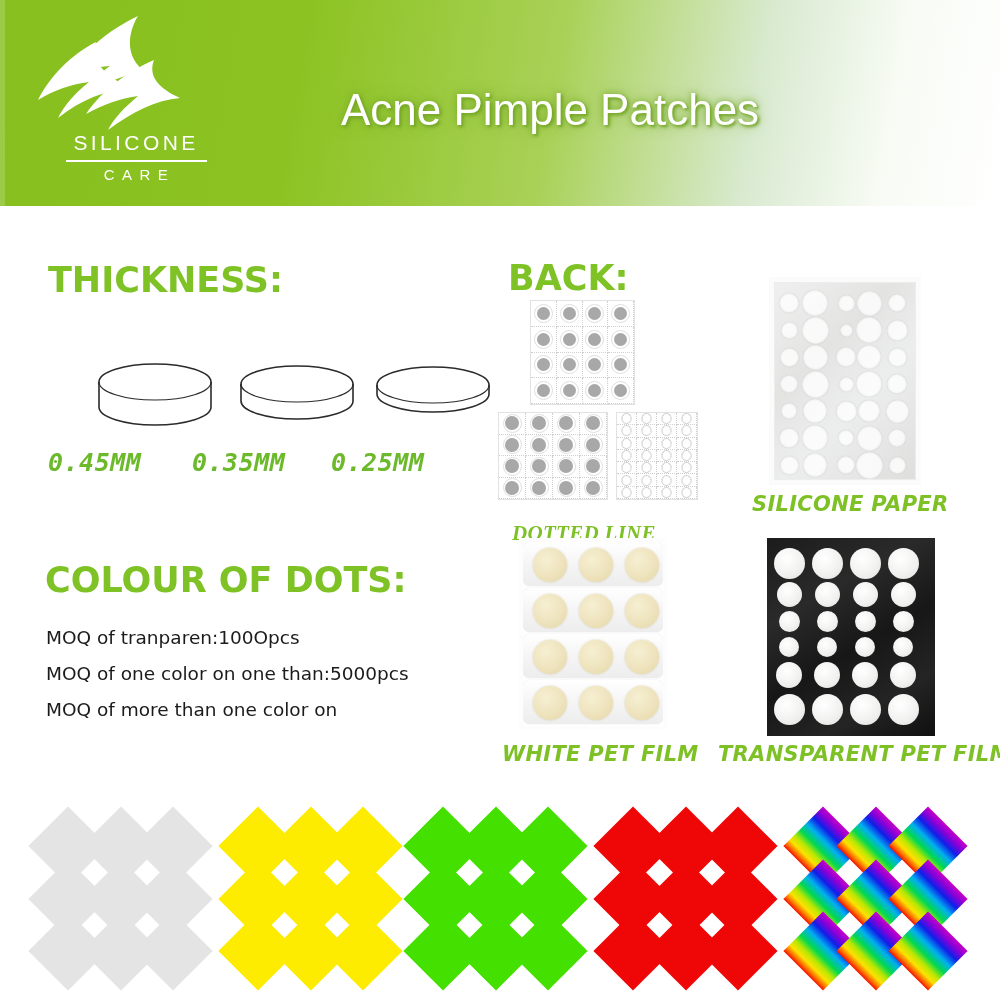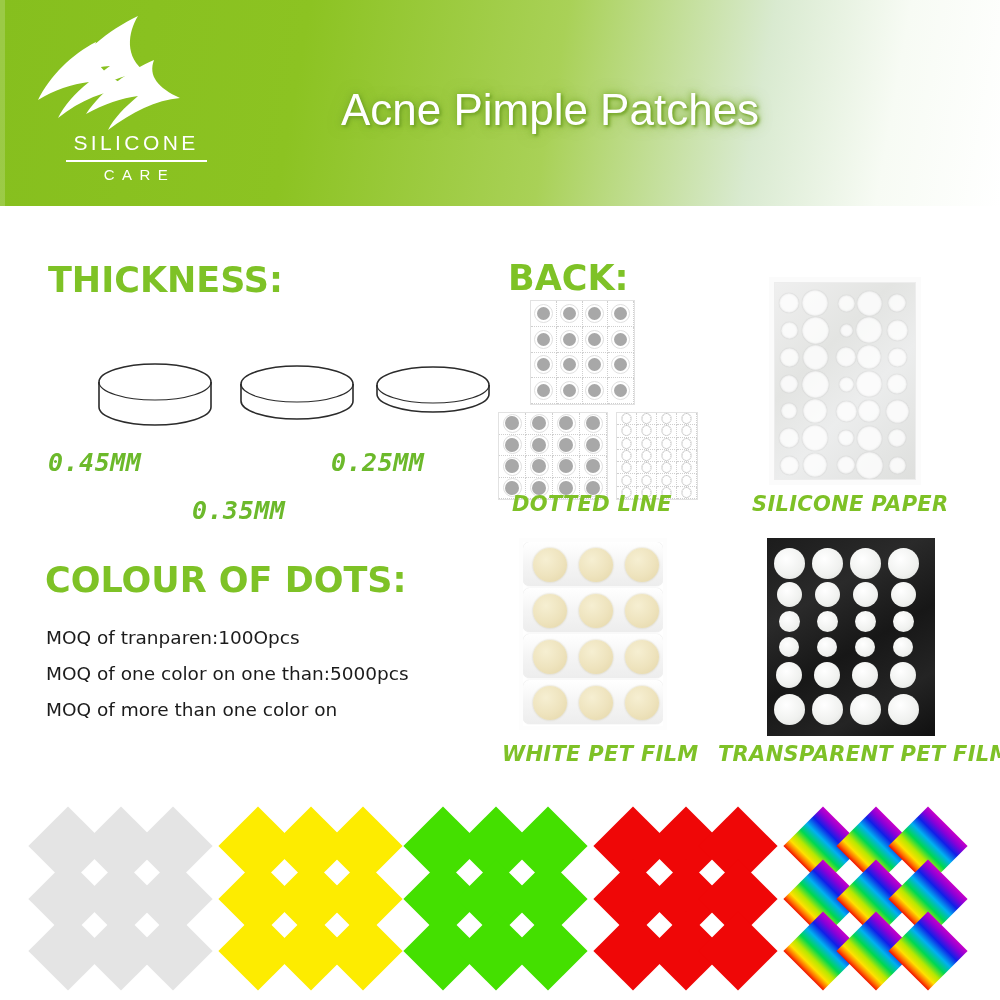--- a/index.html
+++ b/index.html
@@ -54,37 +54,37 @@
   .disc-row{position:absolute;left:40px;top:360px;width:450px;height:120px;}
   .disc{position:absolute;top:0;}
   .disc svg{display:block;}
   .disc-label{
     position:absolute;color:#6cb92b;font-weight:bold;font-style:italic;
     font-size:25px;letter-spacing:.5px;
     font-family:"DejaVu Sans Mono", monospace;
     white-space:nowrap;
   }
   #d1{left:55px;}   #d2{left:197px;}  #d3{left:333px;}
-  #dl1{left:48px;top:448px;} #dl2{left:192px;top:448px;margin-top:48px;} #dl3{left:331px;top:448px;}
+  #dl1{left:48px;top:448px;} #dl2{left:192px;top:448px;} #dl3{left:331px;top:448px;}
 
   
   .colour-lines{
     position:absolute;left:46px;top:620px;width:430px;
     color:#1b1b1b;font-size:18.5px;line-height:36px;
     font-family:"DejaVu Sans", sans-serif;
   }
   .colour-lines div{white-space:nowrap;}
 
   
   .cap{
     position:absolute;color:#7ec127;font-weight:bold;font-style:italic;
     font-size:21px;letter-spacing:.3px;white-space:nowrap;
     font-family:"DejaVu Sans", sans-serif;
   }
-  #cap-dotted{left:512px;top:492px;}
+  #cap-dotted{left:512px;top:521px;font-family:Liberation Serif, serif;}
   #cap-silicone{left:752px;top:492px;}
   #cap-white{left:502px;top:742px;}
   #cap-transparent{left:718px;top:742px;}
 
   
   .back-art{position:absolute;left:498px;top:300px;width:200px;height:185px;}
   .sheet{position:absolute;background:#ffffff;border:1px solid #e2e2e2;box-sizing:border-box;}
   .sheet .cellgrid{display:grid;width:100%;height:100%;box-sizing:border-box;}
   .cell{position:relative;box-sizing:border-box;border-right:1px dotted #cfcfcf;border-bottom:1px dotted #cfcfcf;display:flex;align-items:center;justify-content:center;}
   .cell .ring{border-radius:50%;border:1px solid #e0e0e0;display:flex;align-items:center;justify-content:center;box-sizing:border-box;}

